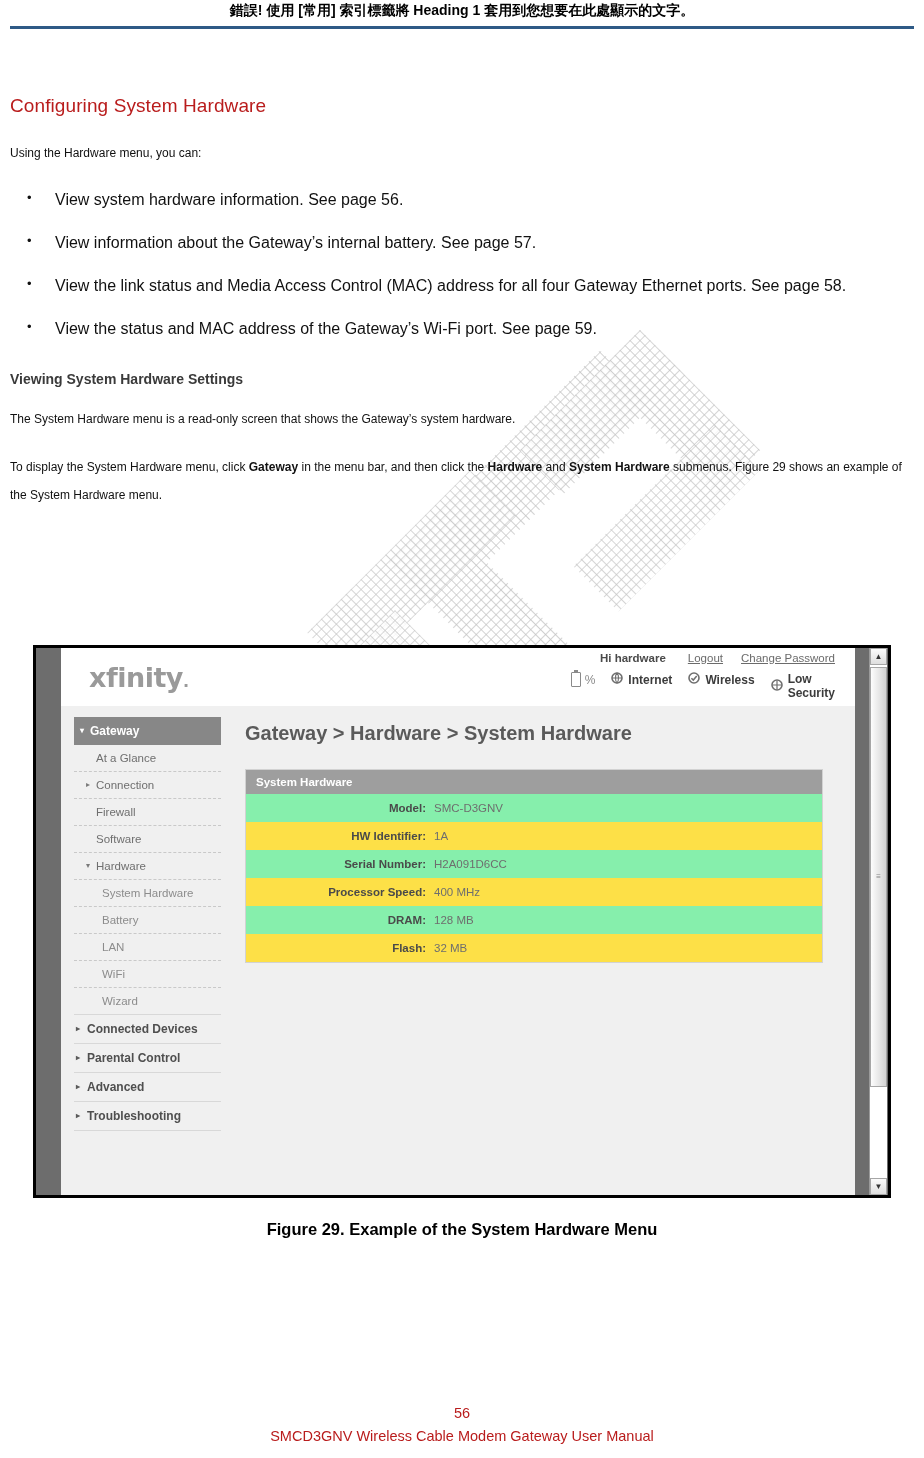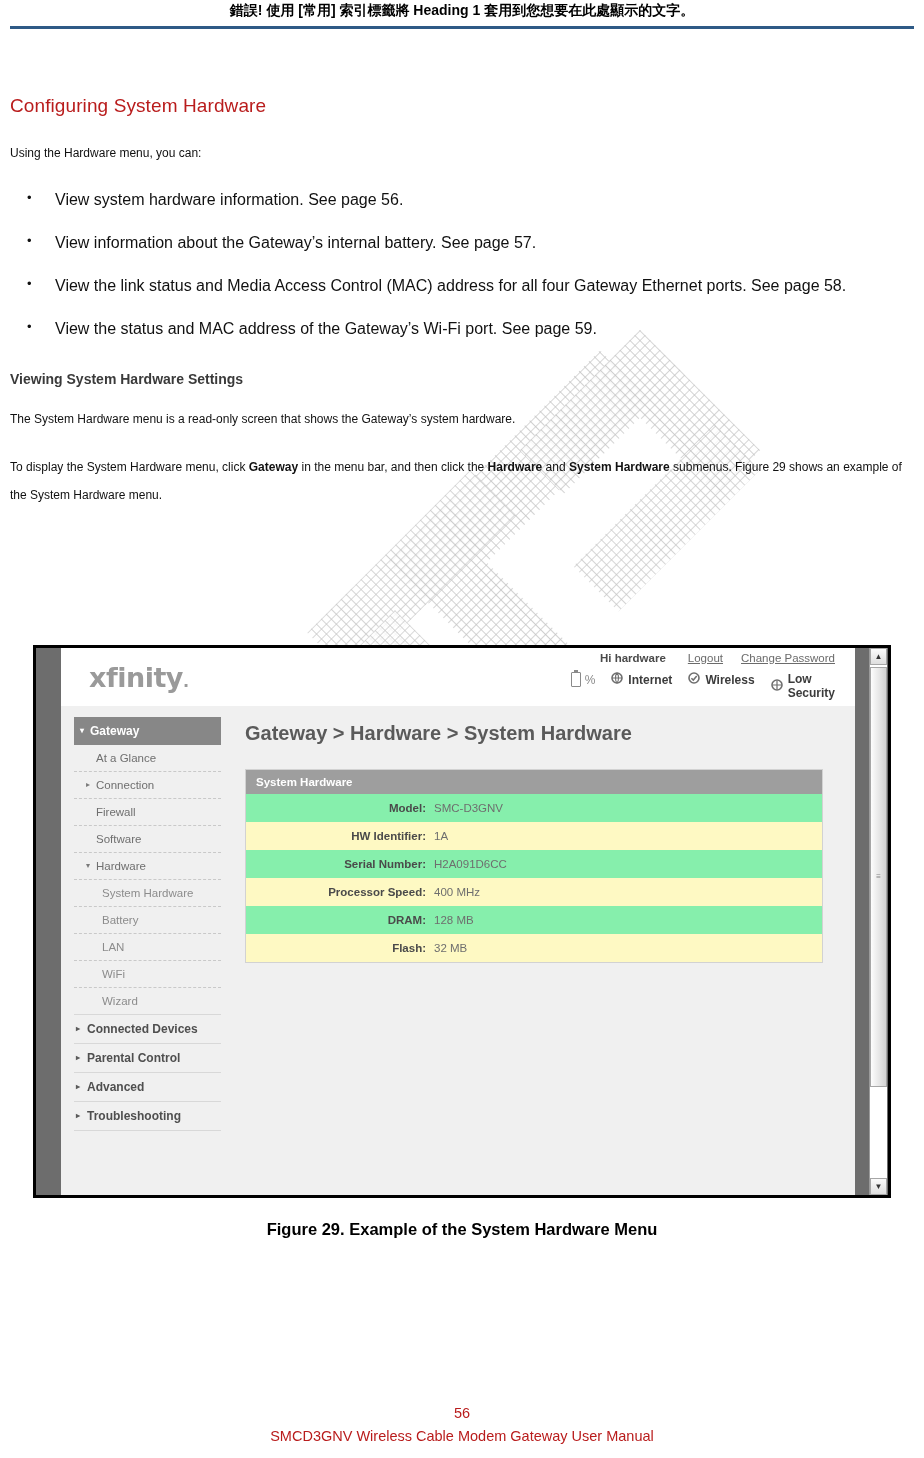--- a/index.html
+++ b/index.html
@@ -279,21 +279,21 @@
     padding: 6px 10px;
   }
   .panel-rows { padding: 0; }
   .prow {
     display: flex;
     font-size: 11.5px;
     padding: 8px 10px;
     background: #86efac;
     color: #6e6e6e;
   }
-  .prow.alt { background: #fef9c3; }
+  .prow.alt { background: #fde047; }
   .prow .k {
     width: 170px;
     flex: 0 0 170px;
     text-align: right;
     font-weight: bold;
     color: #4a4a4a;
     padding-right: 8px;
   }
   .prow .v { flex: 1 1 auto; }
 

